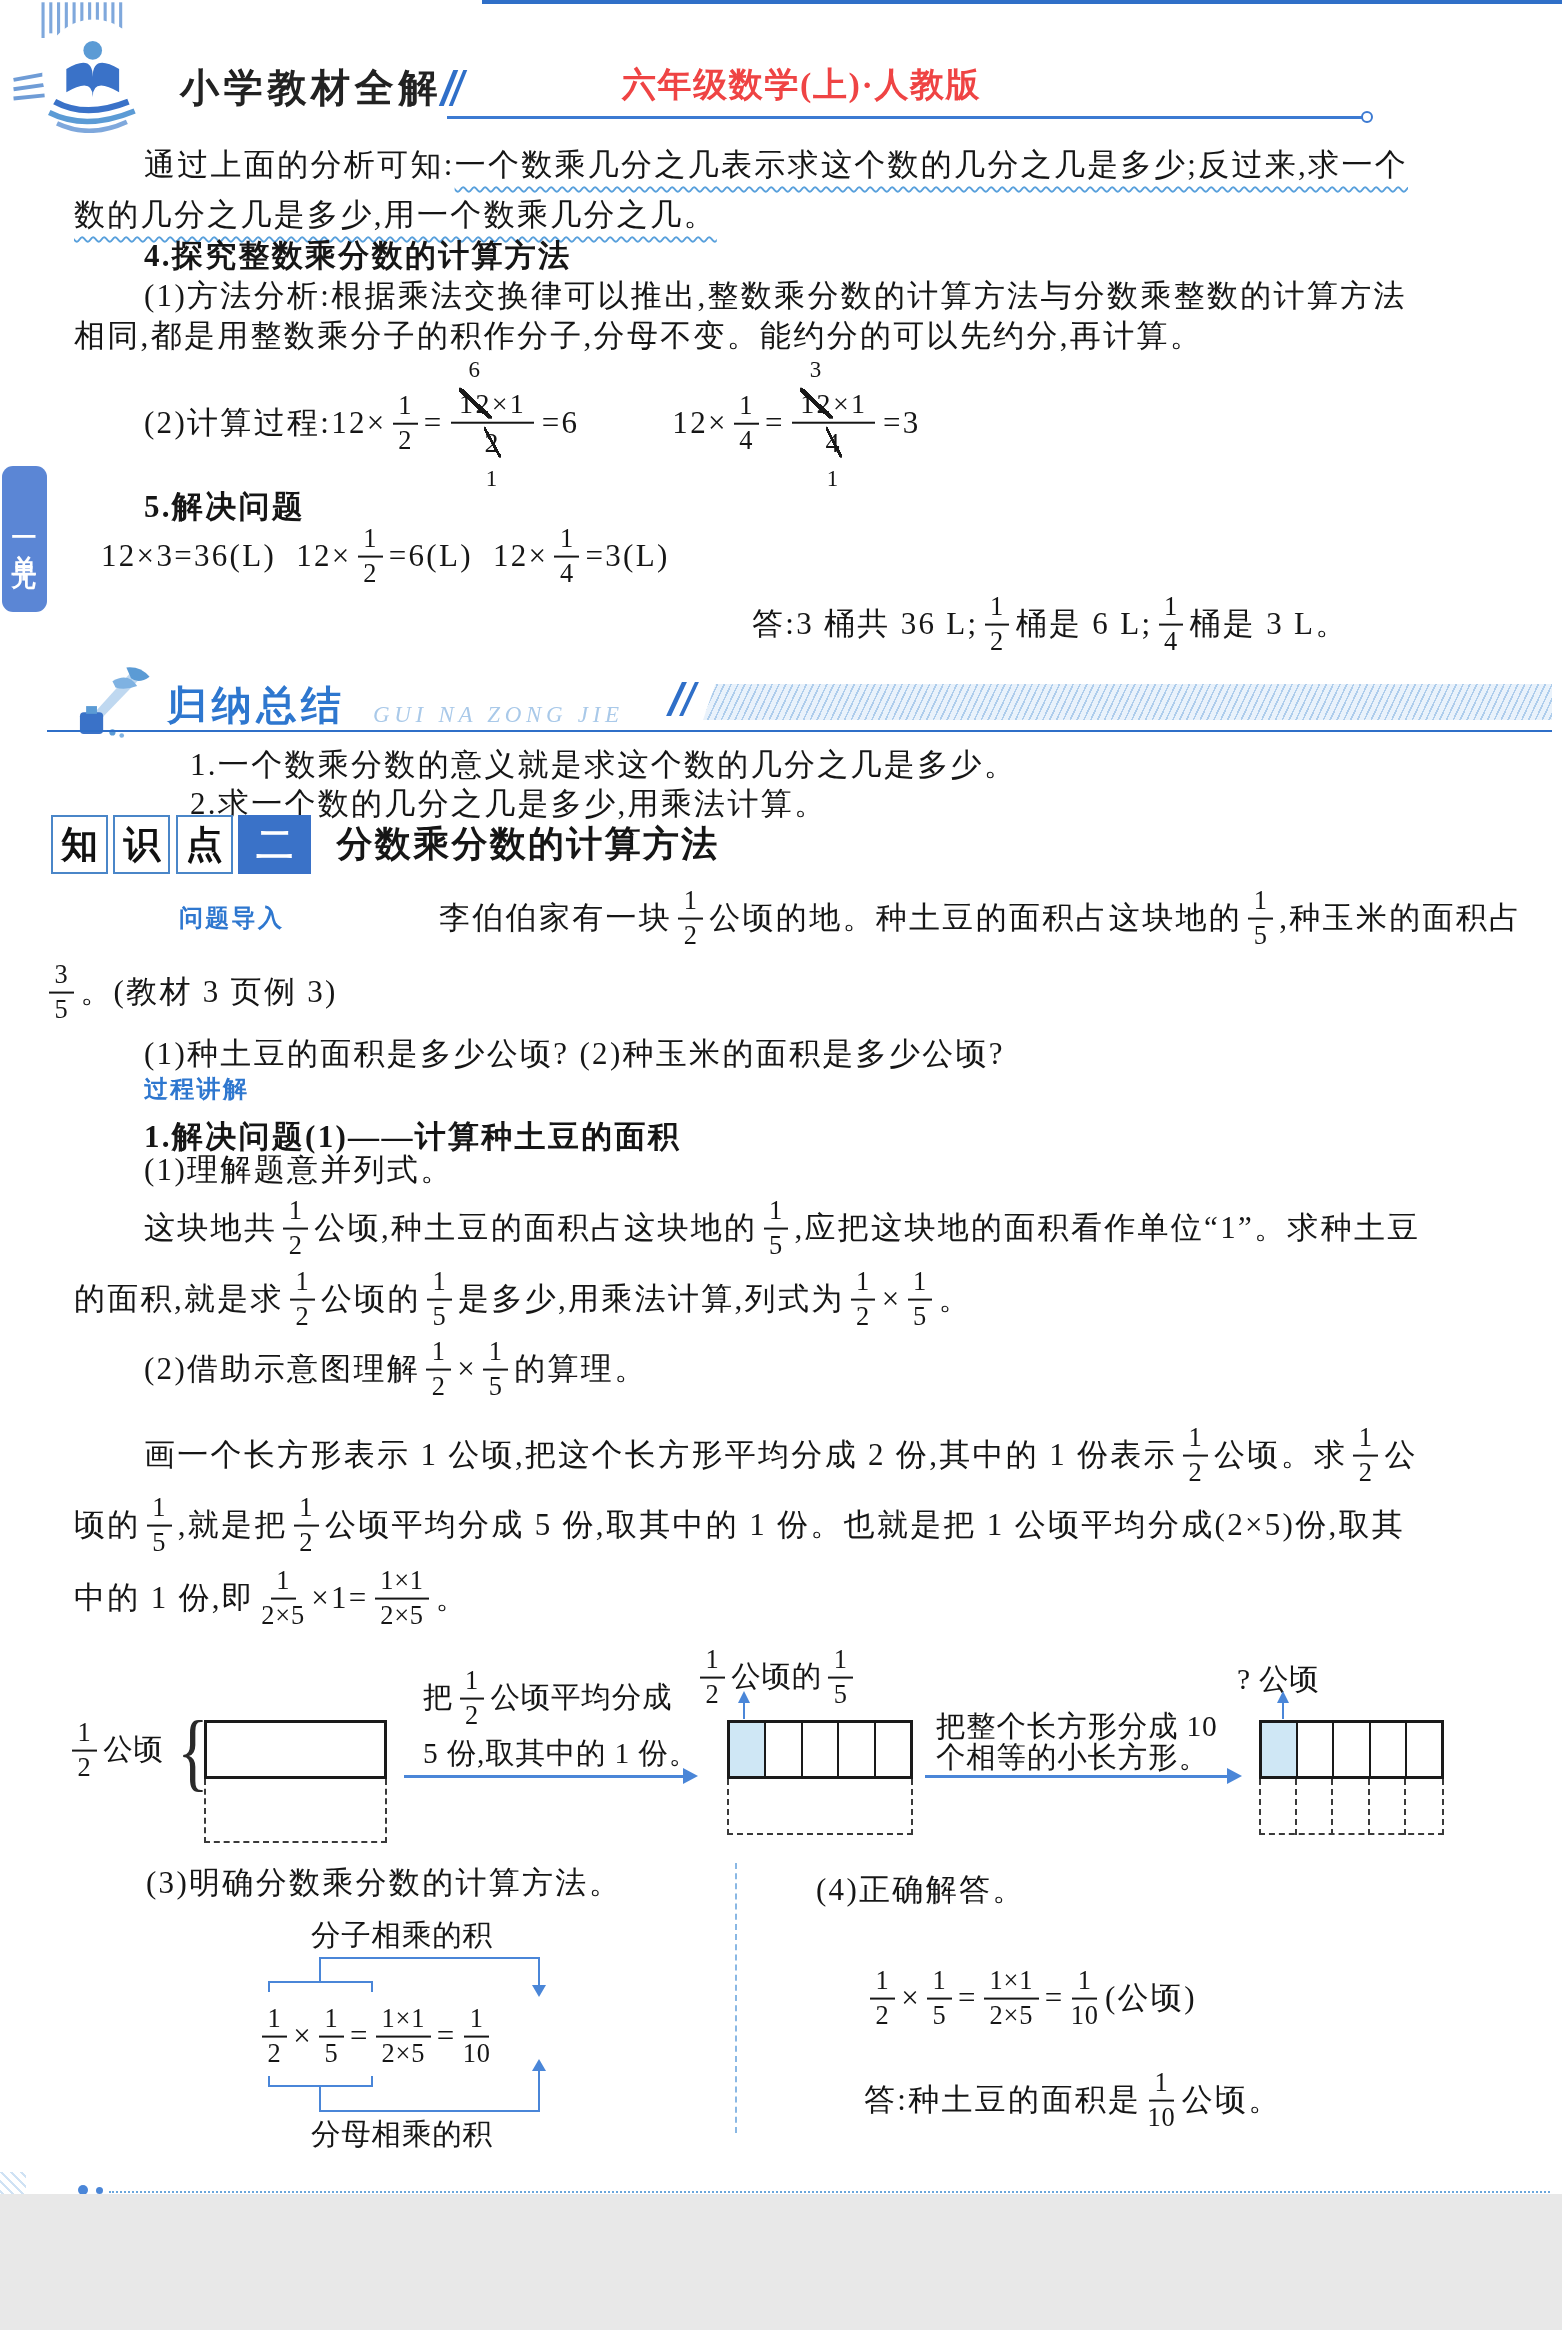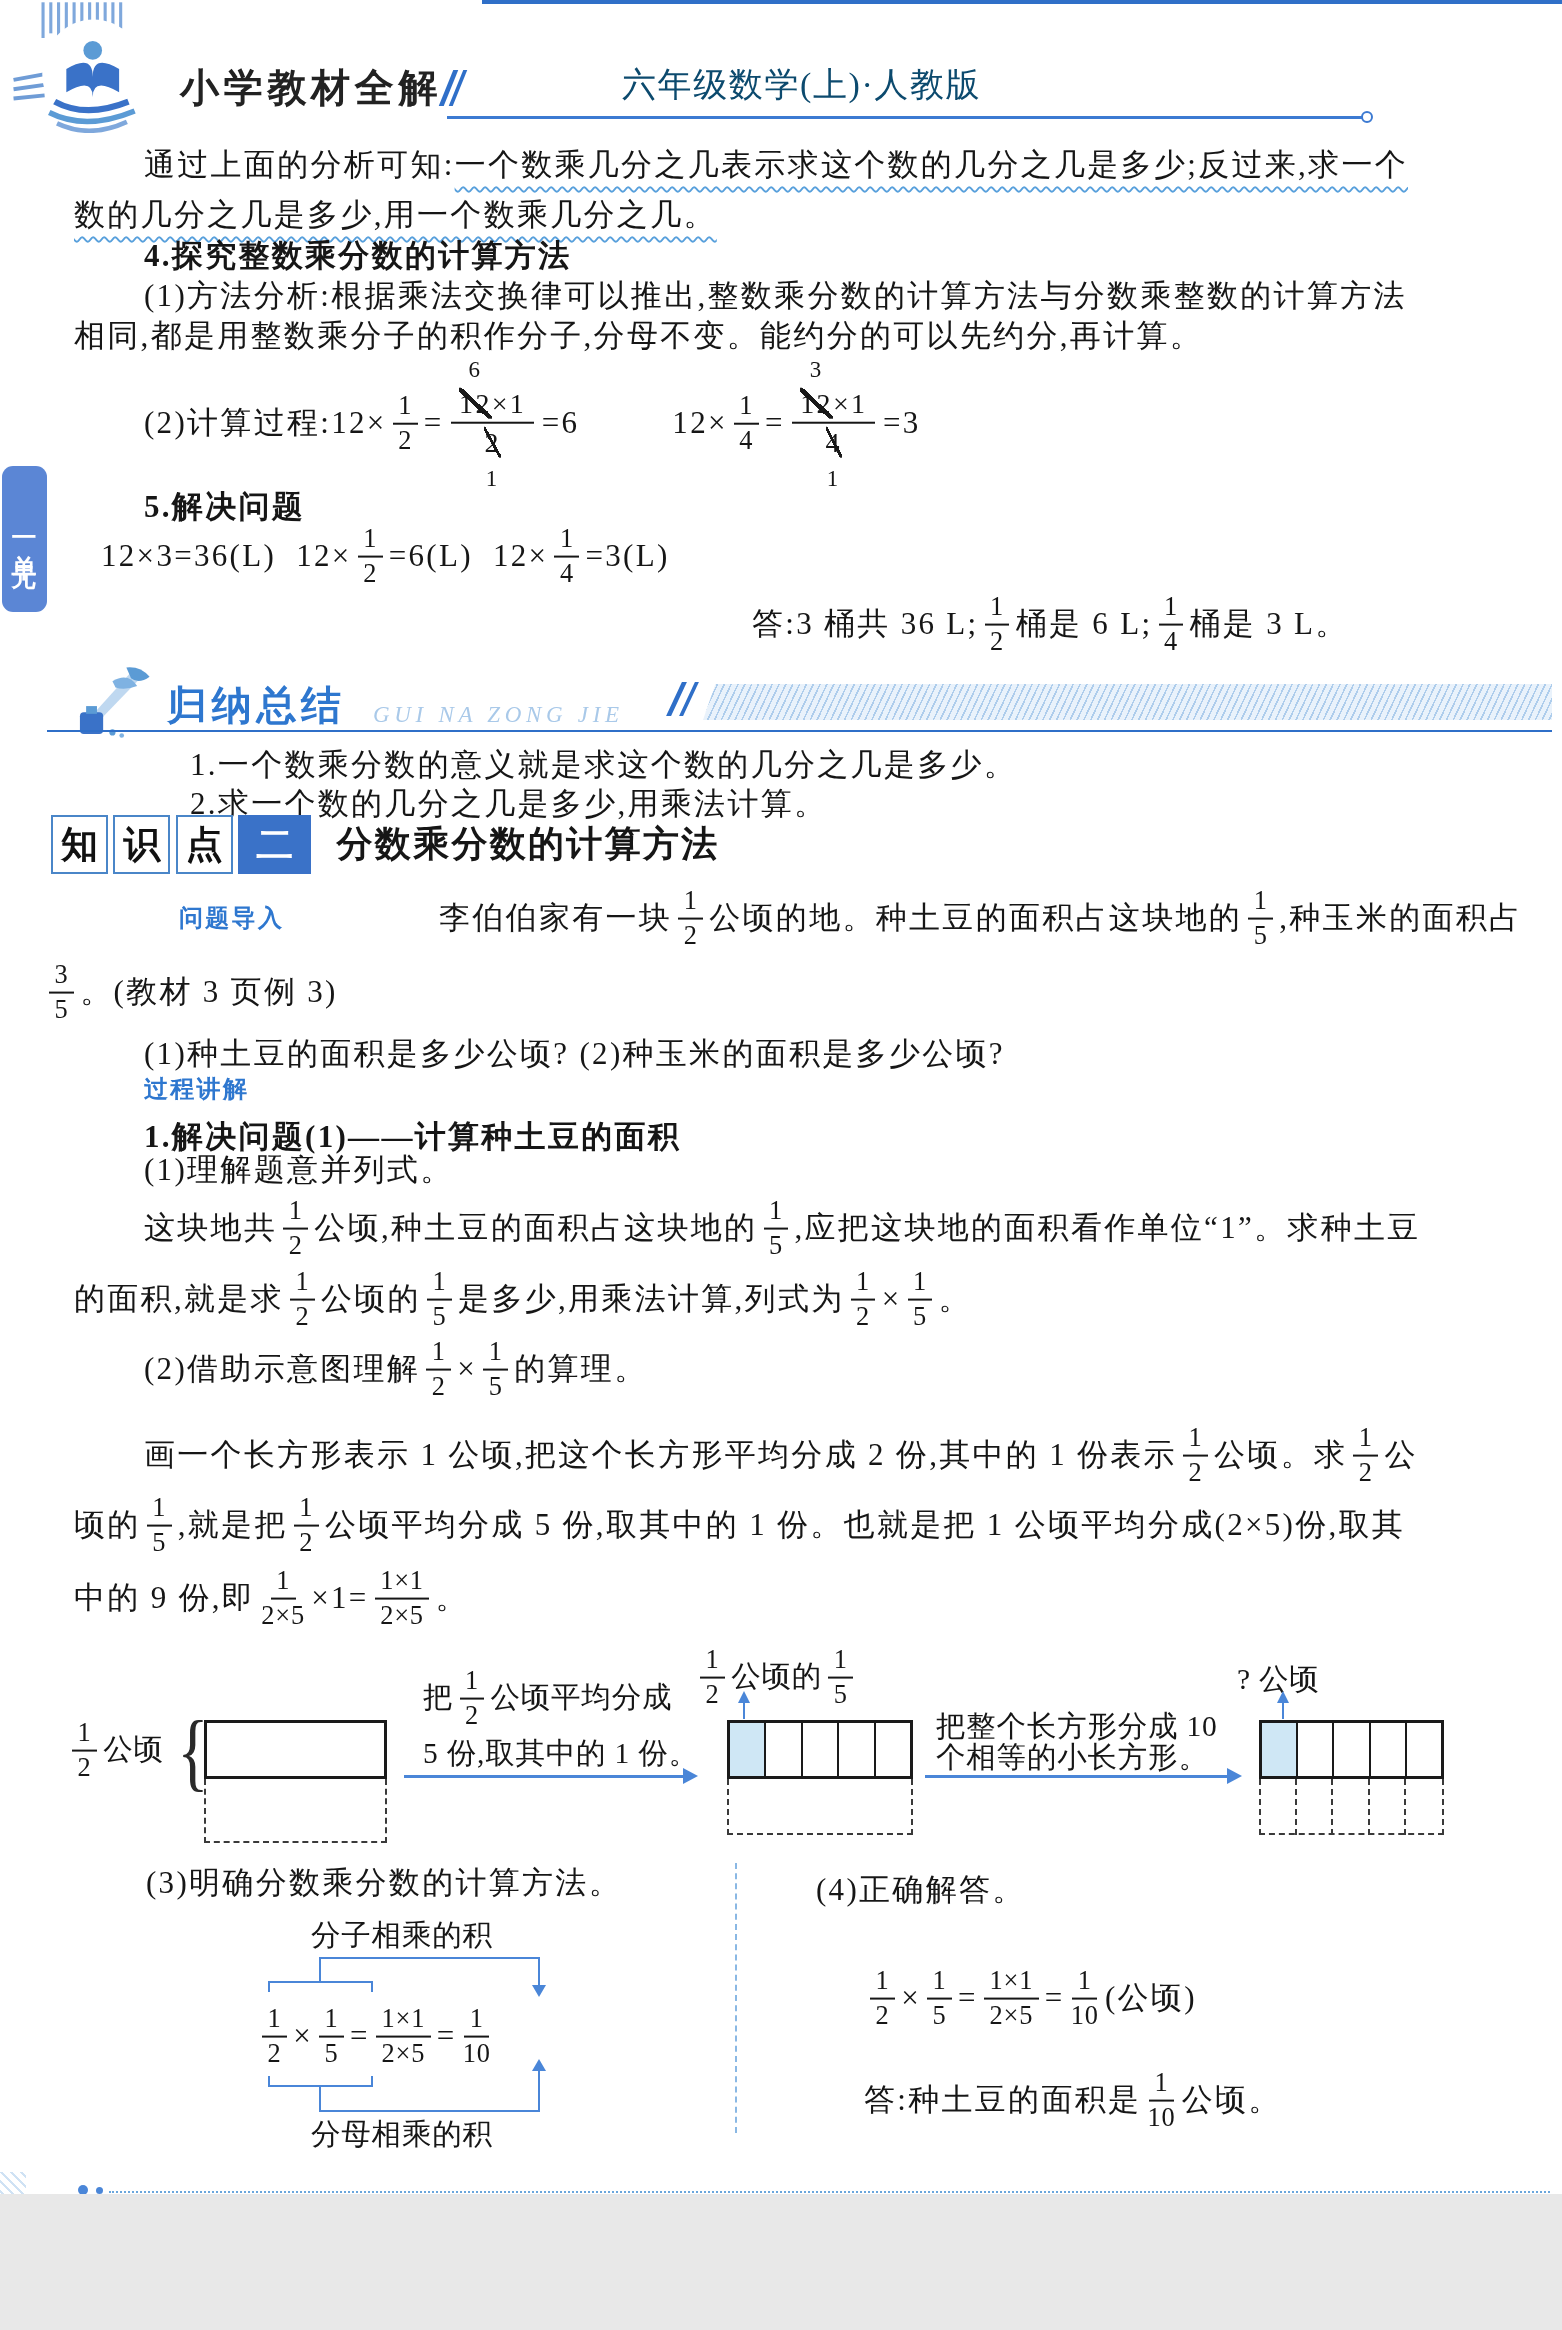--- a/index.html
+++ b/index.html
@@ -32,21 +32,21 @@
   .cmark.above { top:-31px; }
   .cmark.below { bottom:-34px; }
 
   
   .toprule { position:absolute; background:#2f6fc8; }
   .hrule { position:absolute; height:3.1px; background:#3c7ad2; }
   .hrule-dot { position:absolute; width:12.4px; height:12.4px; border:2.3px solid #3c7ad2; border-radius:50%; background:#fff; }
   .logotitle { position:absolute; font-size:39px; font-weight:bold; color:#222; letter-spacing:4.7px; display:flex; align-items:center; }
   .slash { display:inline-block; width:5.4px; height:36px; background:#2f6fc8; transform:skewX(-22deg); margin-left:3.9px; }
   .slash.s2 { width:3.9px; margin-left:4.7px; }
-  .edition { position:absolute; font-size:34px; font-weight:normal; color:#0c4a6e; letter-spacing:1.6px; }
+  .edition { position:absolute; font-size:34px; font-weight:bold; color:#ef4444; letter-spacing:1.6px; }
 
   
   .sidetab { position:absolute; left:1.6px; top:466px; width:45px; height:146px; background:#5b86d5; border-radius:11px;
              display:flex; align-items:center; justify-content:center; }
   .sidetab span { writing-mode:vertical-rl; text-orientation:upright; color:#fff; font-size:25px; letter-spacing:11px; font-weight:bold; }
 
   
   .bannerline { position:absolute; height:2.3px; background:#2f6fc8; }
   .bannerband { position:absolute; background:repeating-linear-gradient(115deg, #aecdec 0 1.6px, #e9f2fb 1.6px 6.2px);
                 clip-path:polygon(12.4px 0, 100% 0, 100% 100%, 0 100%); }
@@ -218,21 +218,21 @@
   <div class="line" style="left:144px;top:1054px;">(1)种土豆的面积是多少公顷? (2)种玉米的面积是多少公顷?</div>
 
   <div class="line blue sz46" style="left:144px;top:1089px;">过程讲解</div>
   <div class="line b" style="left:144px;top:1137px;">1.解决问题(1)——计算种土豆的面积</div>
   <div class="line" style="left:144px;top:1170px;">(1)理解题意并列式。</div>
   <div class="line" style="left:144px;top:1228px;"><span class="tx">这块地共</span><span class="fr"><span class="n">1</span><span class="d">2</span></span><span class="tx">公顷,种土豆的面积占这块地的</span><span class="fr"><span class="n">1</span><span class="d">5</span></span><span class="tx">,应把这块地的面积看作单位“1”。求种土豆</span></div>
   <div class="line" style="left:74px;top:1299px;"><span class="tx">的面积,就是求</span><span class="fr"><span class="n">1</span><span class="d">2</span></span><span class="tx">公顷的</span><span class="fr"><span class="n">1</span><span class="d">5</span></span><span class="tx">是多少,用乘法计算,列式为</span><span class="fr"><span class="n">1</span><span class="d">2</span></span><span class="tx">×</span><span class="fr"><span class="n">1</span><span class="d">5</span></span><span class="tx">。</span></div>
   <div class="line" style="left:144px;top:1369px;"><span class="tx">(2)借助示意图理解</span><span class="fr"><span class="n">1</span><span class="d">2</span></span><span class="tx">×</span><span class="fr"><span class="n">1</span><span class="d">5</span></span><span class="tx">的算理。</span></div>
   <div class="line" style="left:144px;top:1455px;"><span class="tx">画一个长方形表示 1 公顷,把这个长方形平均分成 2 份,其中的 1 份表示</span><span class="fr"><span class="n">1</span><span class="d">2</span></span><span class="tx">公顷。求</span><span class="fr"><span class="n">1</span><span class="d">2</span></span><span class="tx">公</span></div>
   <div class="line" style="left:74px;top:1525px;"><span class="tx">顷的</span><span class="fr"><span class="n">1</span><span class="d">5</span></span><span class="tx">,就是把</span><span class="fr"><span class="n">1</span><span class="d">2</span></span><span class="tx">公顷平均分成 5 份,取其中的 1 份。也就是把 1 公顷平均分成(2×5)份,取其</span></div>
-  <div class="line" style="left:74px;top:1598px;"><span class="tx">中的 9 份,即</span><span class="fr"><span class="n">1</span><span class="d">2×5</span></span><span class="tx">×1=</span><span class="fr"><span class="n">1×1</span><span class="d">2×5</span></span><span class="tx">。</span></div>
+  <div class="line" style="left:74px;top:1598px;"><span class="tx">中的 1 份,即</span><span class="fr"><span class="n">1</span><span class="d">2×5</span></span><span class="tx">×1=</span><span class="fr"><span class="n">1×1</span><span class="d">2×5</span></span><span class="tx">。</span></div>
 
   <div class="line sz38" style="left:66px;top:1750px;"><span class="fr"><span class="n">1</span><span class="d">2</span></span><span class="tx">公顷</span></div>
   <div class="brace" style="left:172px;top:1750px;">{</div>
   <div class="rect" style="left:204px;top:1720px;width:183px;height:59px;"></div>
   <div class="dashedrect" style="left:204px;top:1779px;width:183px;height:64px;"></div>
 
   <div class="line sz38" style="left:423px;top:1698px;"><span class="tx">把</span><span class="fr"><span class="n">1</span><span class="d">2</span></span><span class="tx">公顷平均分成</span></div>
   <div class="line sz38" style="left:423px;top:1754px;">5 份,取其中的 1 份。</div>
   <div class="harrow" style="left:404px;top:1775px;width:280px;"></div>
 

